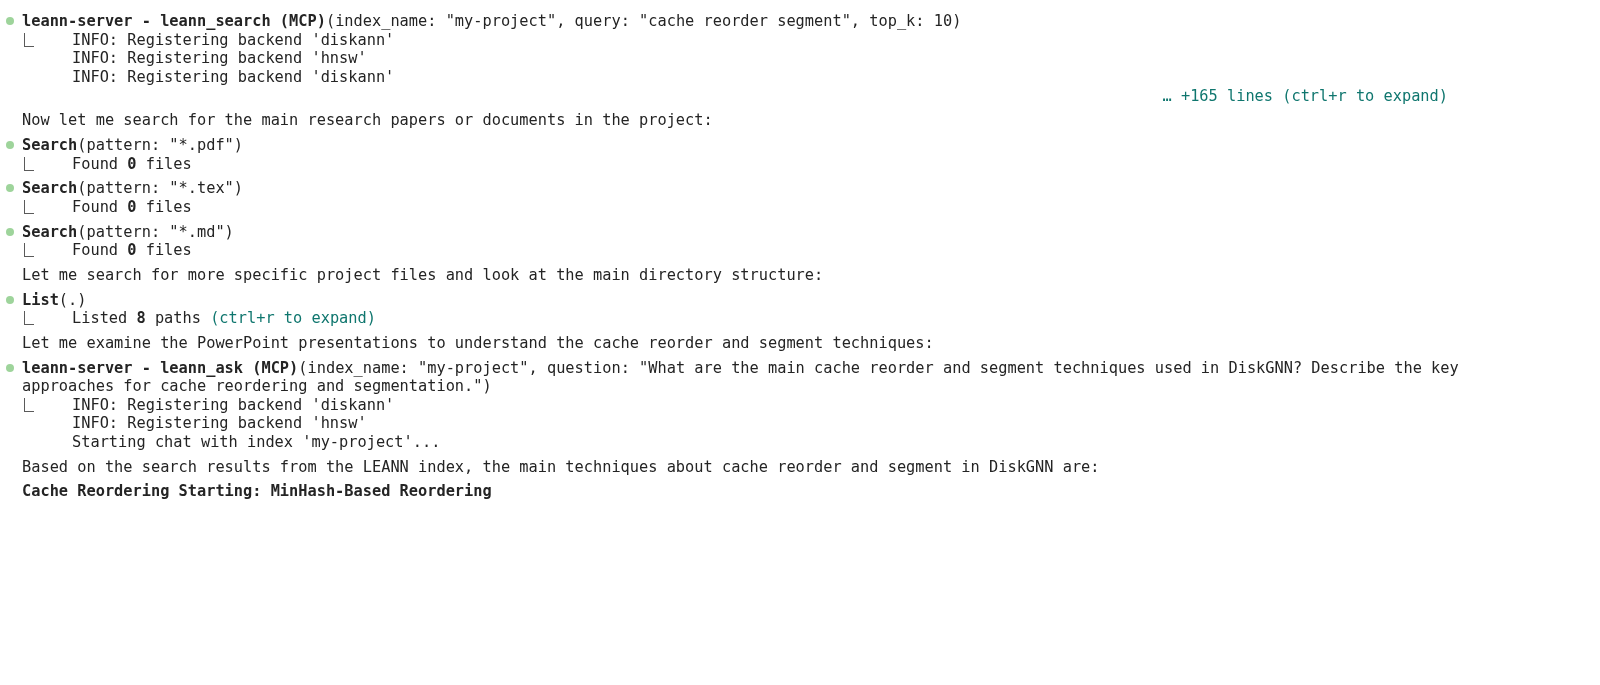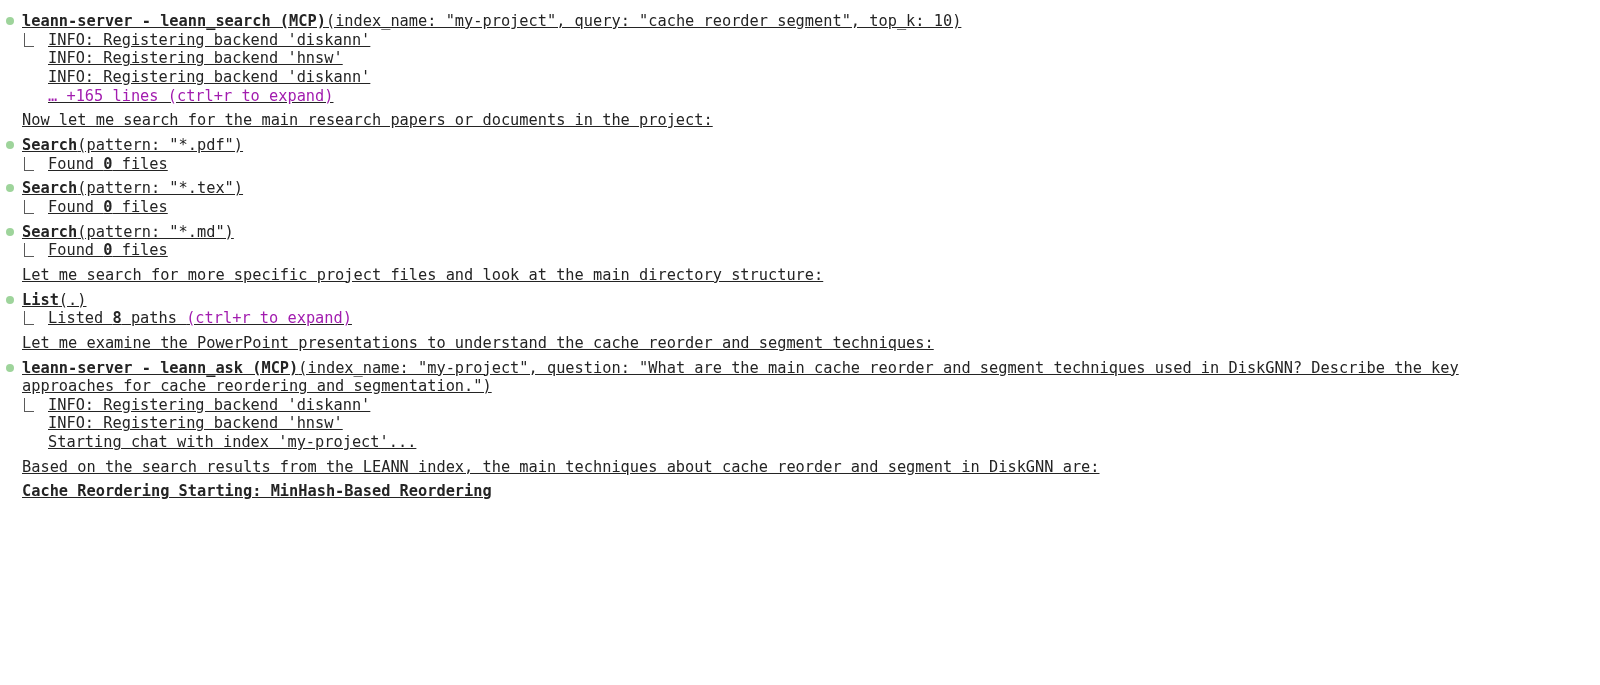--- a/index.html
+++ b/index.html
@@ -4,28 +4,27 @@
 <style>
   html,body{margin:0;padding:0;background:#ffffff;}
   body{width:1600px;height:685px;overflow:hidden;}
   .terminal{
     font-family:"DejaVu Sans Mono","Liberation Mono",monospace;
     font-size:15.3px;
     line-height:18.65px;
     color:#242424;
     padding-top:12px;
     width:1448px;
-    text-decoration:underline;
   }
   .block + .block{margin-top:6px;}
   .line{position:relative;padding-left:22px;white-space:pre;}
-  .line.result{padding-left:48px;}
+  .line.result{padding-left:72px;}
   .line.cont{}
   .b{font-weight:bold;}
-  .muted{color:#a21caf;}
+  .muted{color:#0f766e;text-align:right;}
   .bullet{
     position:absolute;left:6px;top:5px;
     width:8px;height:8px;border-radius:50%;
     background:#9ed49b;display:inline-block;
   }
   .connector{
     position:absolute;left:24px;top:2px;
     width:9px;height:13px;display:inline-block;
     border-left:1.5px solid #5a5a5a;
     border-bottom:1.5px solid #5a5a5a;

